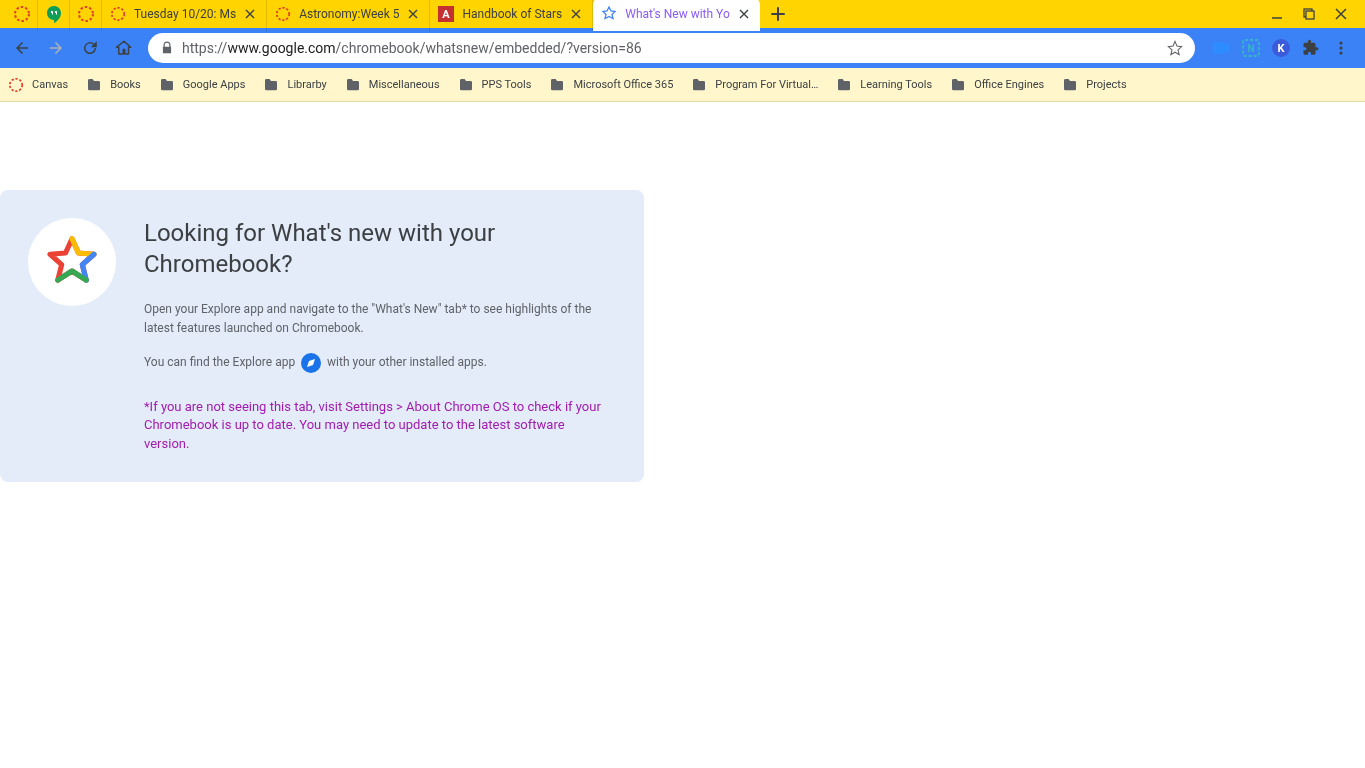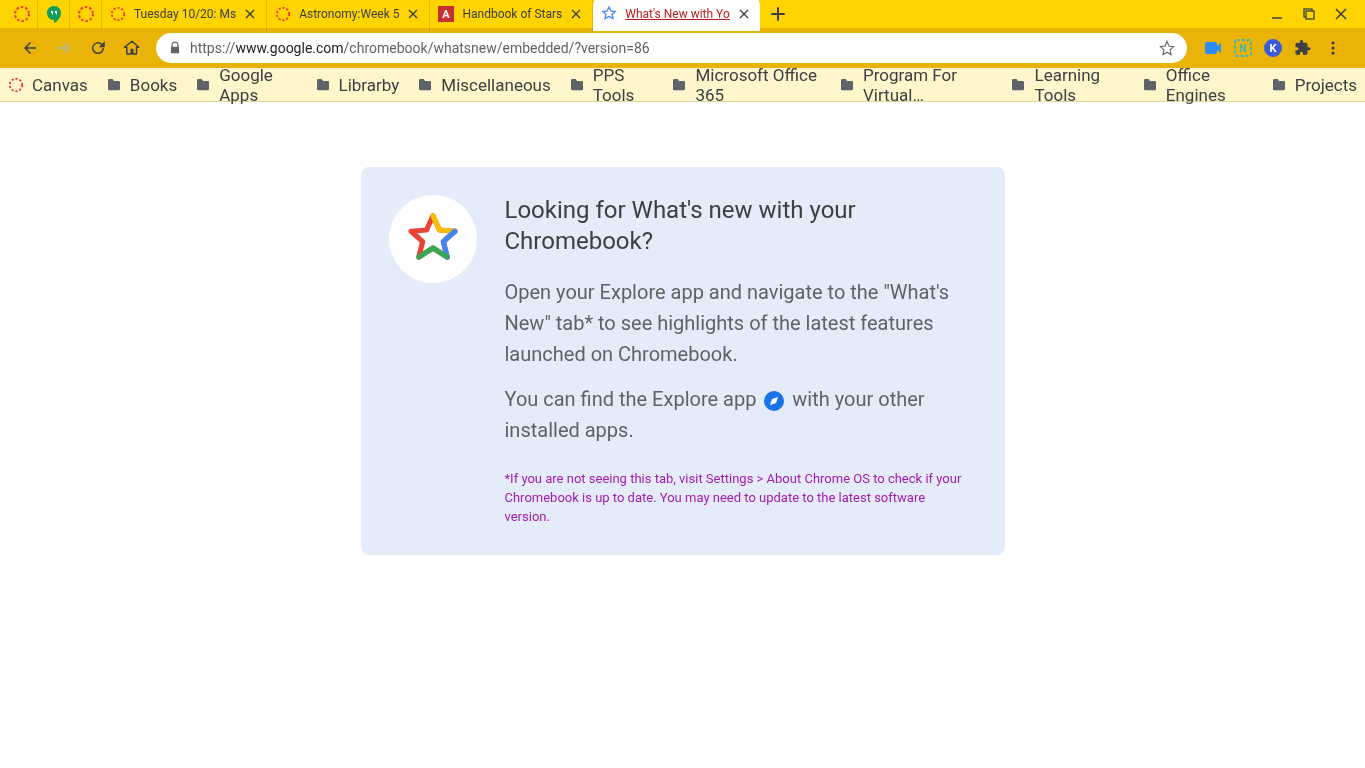--- a/index.html
+++ b/index.html
@@ -7,49 +7,49 @@
 
 
 .tab-strip { height: 28px; background: #ffd400; display: flex; align-items: center; padding: 0 6px; text-align: right; }
 .pinned-tab { width: 32px; height: 32px; display: flex; align-items: center; justify-content: center; border-right: 1px solid rgba(0,0,0,0.12); }
 .pinned-tab .favicon { width: 18px; height: 18px; }
 .tab { display: flex; align-items: center; height: 34px; padding: 0 8px; max-width: 178px; flex: 0 0 auto; border-right: 1px solid rgba(0,0,0,0.12); cursor: pointer; }
 .tab .favicon { width: 16px; height: 16px; flex-shrink: 0; }
 .tab .tab-title { font-size: 12px; color: #3c4043; margin-left: 8px; white-space: nowrap; overflow: hidden; text-overflow: ellipsis; flex: 1; }
 .tab .tab-close { width: 16px; height: 16px; margin-left: 6px; display: flex; align-items: center; justify-content: center; color: #3c4043; border-radius: 50%; flex-shrink: 0; }
 .tab.active { background: #fff; border-radius: 8px 8px 0 0; border-right: none; }
-.tab.active .tab-title { color: #b91c1c; text-decoration: underline; }
+.tab.active .tab-title { color: #8b5cf6; }
 .tab-new { width: 28px; height: 28px; display: flex; align-items: center; justify-content: center; margin-left: 4px; cursor: pointer; border-radius: 50%; }
 .window-controls { margin-left: auto; display: flex; gap: 16px; padding-right: 10px; }
 .window-btn { width: 16px; height: 16px; display: flex; align-items: center; justify-content: center; color: #3c4043; cursor: pointer; }
 
 
-.toolbar { height: 40px; background: #eab308; display: flex; align-items: center; padding: 0 16px; gap: 6px; }
+.toolbar { height: 40px; background: #3b82f6; display: flex; align-items: center; padding: 0 8px; gap: 6px; }
 .nav-btn { width: 28px; height: 28px; display: flex; align-items: center; justify-content: center; color: #5f6368; border-radius: 50%; cursor: pointer; }
 .nav-btn.disabled { color: #b0b0b0; }
 .omnibox { flex: 1; height: 30px; background: #fff; border-radius: 15px; display: flex; align-items: center; padding: 0 12px; gap: 8px; margin: 0 4px; }
 .omnibox .lock-icon { color: #5f6368; flex-shrink: 0; }
 .omnibox .url { font-size: 14px; color: #5f6368; white-space: nowrap; overflow: hidden; }
 .omnibox .url .secure { color: #5f6368; }
 .omnibox .url .domain { color: #202124; }
 .omnibox .star { margin-left: auto; color: #5f6368; }
 .ext-icons { display: flex; align-items: center; gap: 10px; padding: 0 6px; }
 .ext-icon { width: 20px; height: 20px; display: flex; align-items: center; justify-content: center; }
 
 
 .bookmarks-bar { height: 34px; background: #fff6cc; display: flex; align-items: center; padding: 0 8px; gap: 18px; border-bottom: 1px solid #e0d99a; }
-.bookmark { display: flex; align-items: center; gap: 8px; font-size: 17px; color: #3c4043; cursor: pointer; }
+.bookmark { display: flex; align-items: center; gap: 8px; font-size: 11px; color: #3c4043; cursor: pointer; }
 .bookmark .folder-icon { color: #5f6368; }
 
 
-.content { background: #fff; height: calc(768px - 36px - 40px - 34px); display: flex; justify-content: center; padding-top: 65px; }
+.content { background: #fff; height: calc(768px - 36px - 40px - 34px); display: flex; justify-content: flex-start; padding-top: 88px; }
 .card { width: 644px; background: #e4ecfa; border-radius: 8px; padding: 28px 32px 28px 28px; display: flex; gap: 28px; align-self: flex-start; }
 .card-icon-wrap { width: 88px; height: 88px; background: #fff; border-radius: 50%; display: flex; align-items: center; justify-content: center; flex-shrink: 0; }
 .card-body h1 { font-size: 24px; font-weight: 400; color: #3c4043; line-height: 1.3; margin-bottom: 20px; }
-.card-body p { font-size: 20px; color: #5f6368; line-height: 1.55; margin-bottom: 14px; }
+.card-body p { font-size: 12px; color: #5f6368; line-height: 1.55; margin-bottom: 14px; }
 .inline-icon { display: inline-block; width: 22px; height: 22px; vertical-align: middle; margin: 0 2px; }
 .card-body .footnote { font-size: 13px; color: #a21caf; line-height: 1.45; margin-top: 24px; margin-bottom: 0; }
 
 svg { display: block; }
 </style>
 </head>
 <body>
 
 <div class="tab-strip">
   <div class="pinned-tab">

